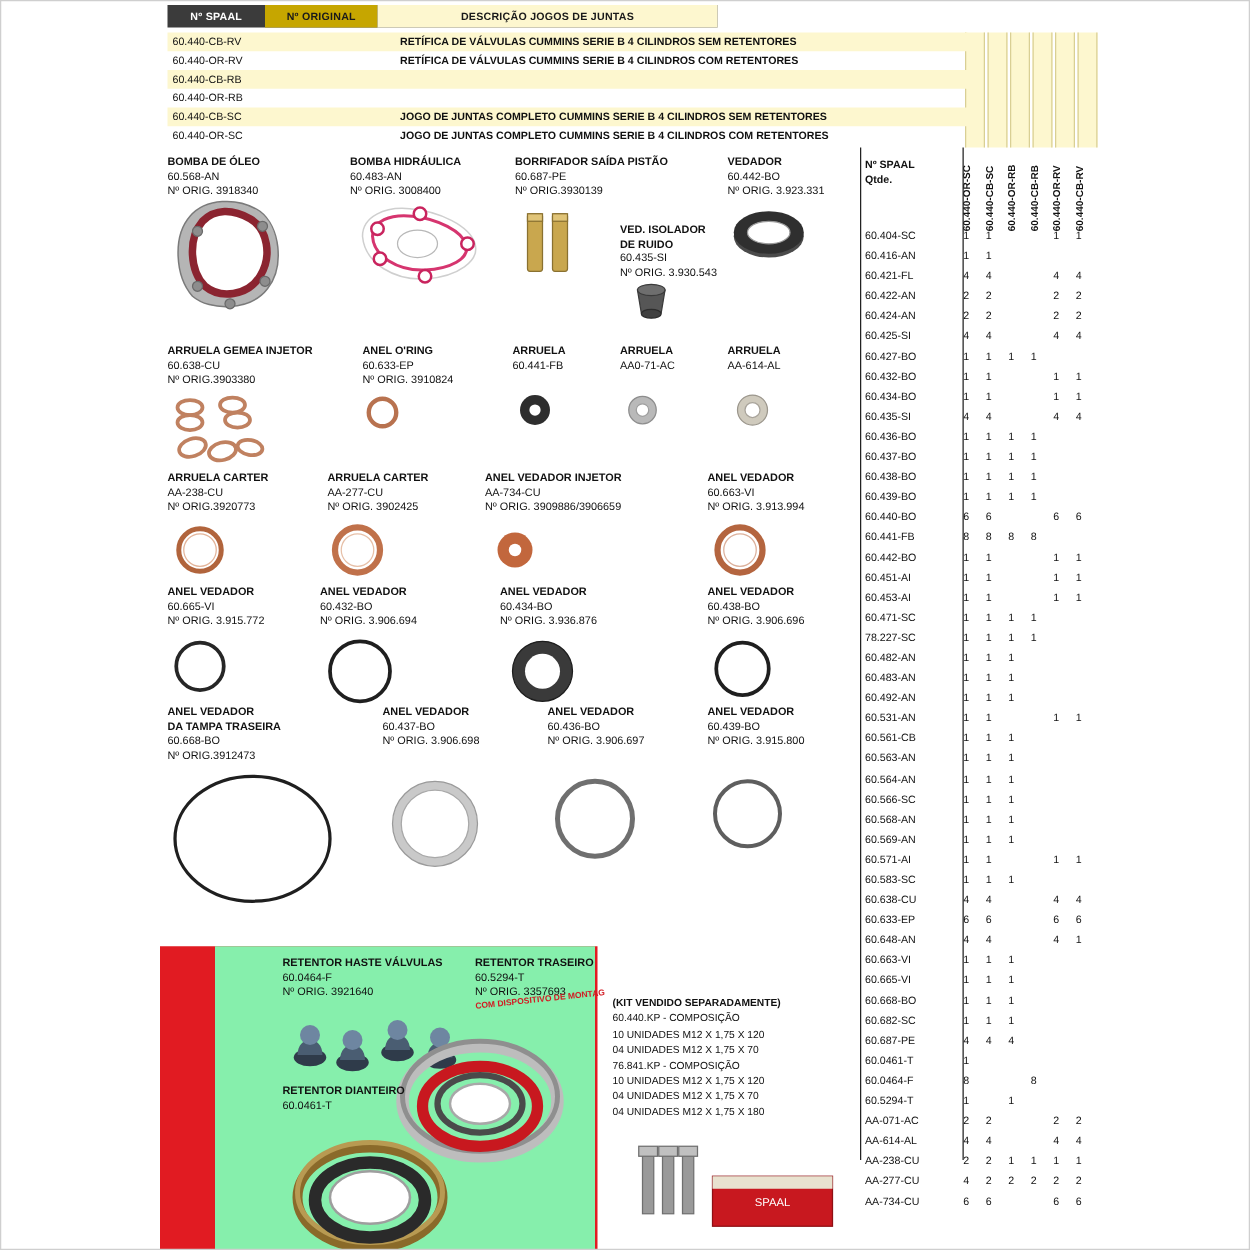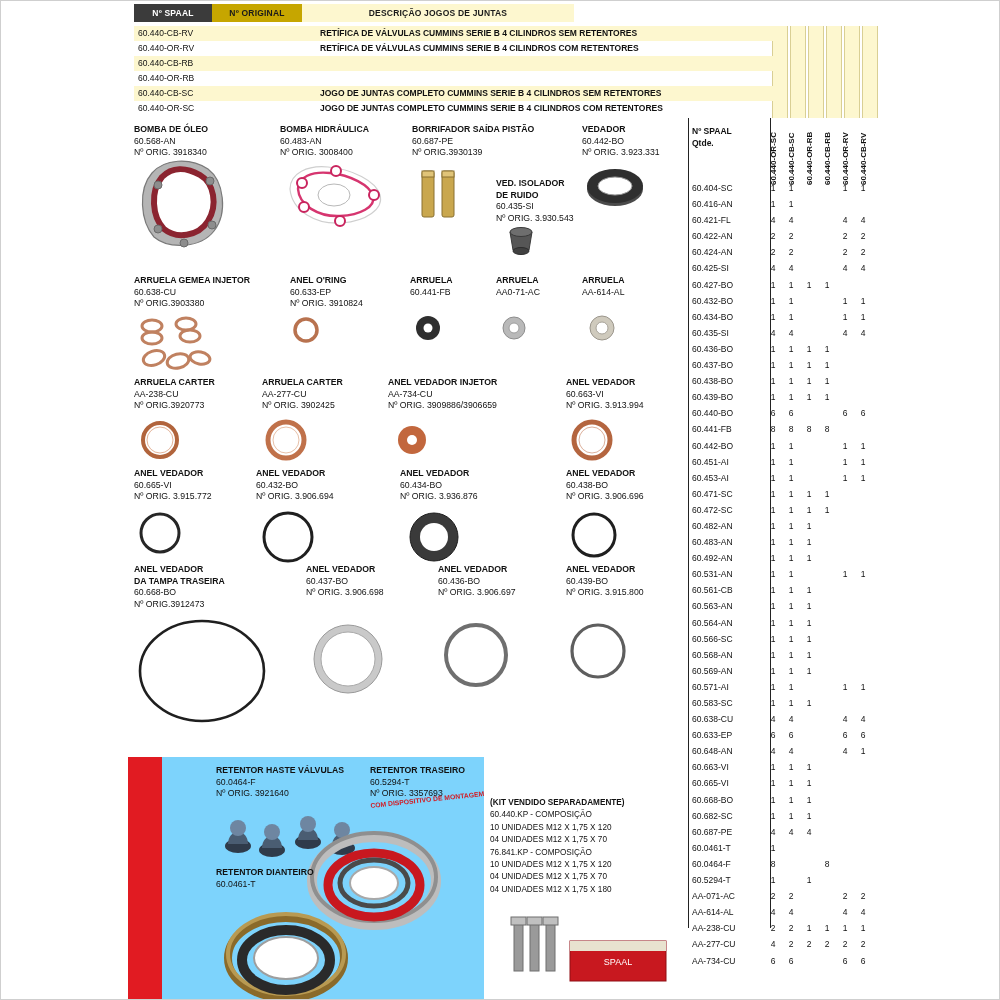--- a/index.html
+++ b/index.html
@@ -44,21 +44,21 @@
   .sep2{position:absolute;left:770px;top:118px;width:1px;height:810px;background:#222;}
 
   
   .part{position:absolute;}
   .part .nm{font-size:8.7px;font-weight:bold;line-height:11.5px;white-space:nowrap;}
   .part .cd{font-size:8.7px;line-height:11.5px;white-space:nowrap;}
 
   
   .retpanel{position:absolute;left:128px;top:757px;width:350px;height:243px;background:#e11b22;}
   .retpanel .vtxt{position:absolute;left:2px;bottom:6px;transform-origin:left bottom;transform:rotate(-90deg);color:#fff;font-size:11px;font-weight:bold;letter-spacing:1px;white-space:nowrap;}
-  .retinner{position:absolute;left:34px;top:0;width:304px;height:243px;background:#7dd3fc;padding-left:48px;}
+  .retinner{position:absolute;left:44px;top:0;width:304px;height:243px;background:#86efac;}
   .rtitle{font-size:8.7px;font-weight:bold;line-height:11.5px;}
   .rcode{font-size:8.7px;line-height:11.5px;}
 
   .boltpanel{position:absolute;left:484px;top:757px;width:204px;height:243px;background:#fff;}
   .boltbar{position:absolute;left:0;top:0;width:204px;height:34px;background:#e11b22;}
   .boltbar span{display:block;color:#fff;font-size:11.5px;font-weight:bold;text-align:center;line-height:34px;letter-spacing:.3px;}
   .boltlist{position:absolute;left:6px;top:40px;width:196px;}
   .boltlist div{font-size:8.2px;line-height:12.4px;}
   .boltlist .bhdr{font-weight:bold;}
 
@@ -299,21 +299,21 @@
         <div class="rrow">
           <span class="code">60.471-SC</span>
           <span class="q" style="left: 78px;">1</span>
           <span class="q" style="left: 96px;">1</span>
           <span class="q" style="left: 114px;">1</span>
           <span class="q" style="left: 132px;">1</span>
           <span class="q" style="left: 150px;"></span>
           <span class="q" style="left: 168px;"></span>
         </div>
         <div class="rrow">
-          <span class="code">60.472-SC</span>
+          <span class="code">78.227-SC</span>
           <span class="q" style="left: 78px;">1</span>
           <span class="q" style="left: 96px;">1</span>
           <span class="q" style="left: 114px;">1</span>
           <span class="q" style="left: 132px;">1</span>
           <span class="q" style="left: 150px;"></span>
           <span class="q" style="left: 168px;"></span>
         </div>
         <div class="rrow">
           <span class="code">60.482-AN</span>
           <span class="q" style="left: 78px;">1</span>

